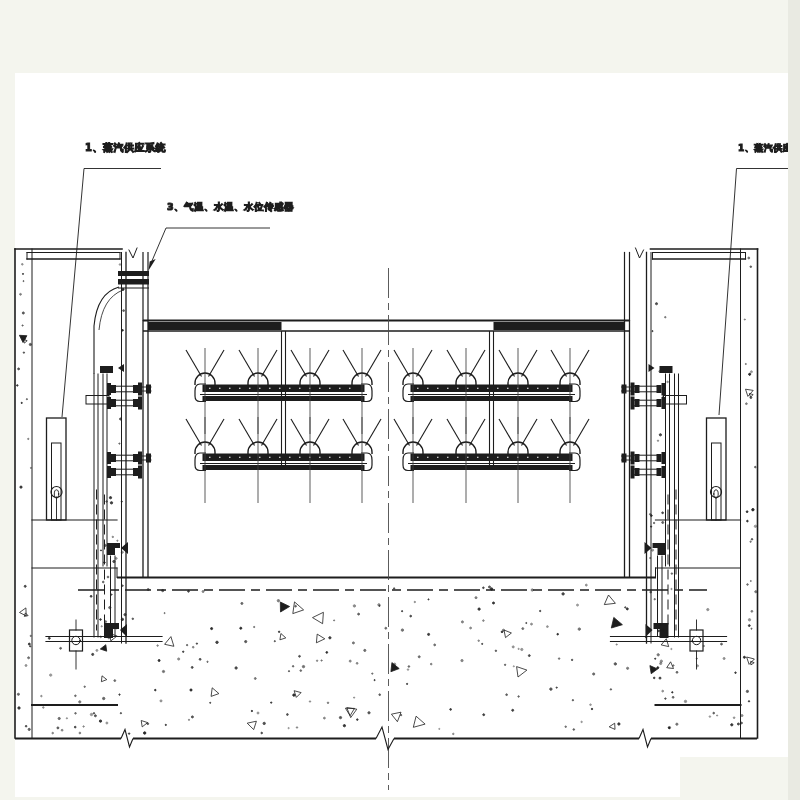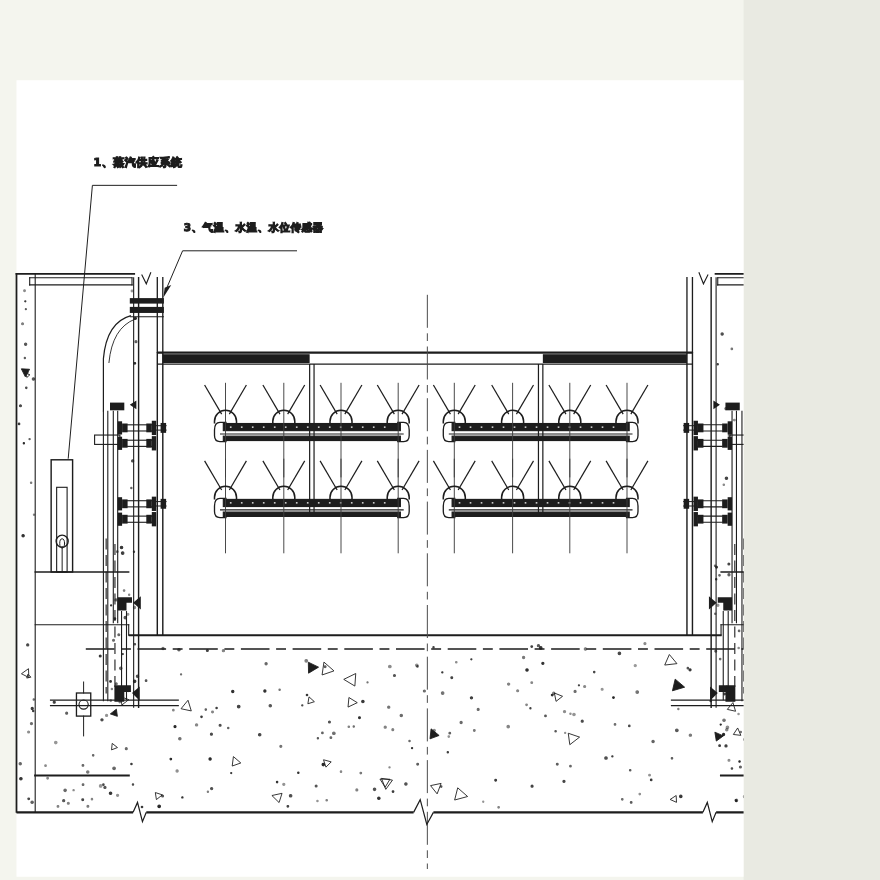--- a/index.html
+++ b/index.html
@@ -1,16 +1,16 @@
 <!DOCTYPE html>
 <html style="--page-bg: #f4f5ee; --canvas-bg: #ffffff; --line: #1d1d1d;"><head>
 <meta charset="utf-8">
 <style>
   html,body{margin:0;padding:0;background:#e9eae2;}
-  .stage{width:676px;height:800px;position:relative;overflow:hidden;
+  .stage{width:788px;height:800px;position:relative;overflow:hidden;
          font-family:"DejaVu Sans",sans-serif;}
   svg{display:block;}
   .pagebg{fill:var(--page-bg,#f4f5ee);}
   .canvas{fill:var(--canvas-bg,#ffffff);}
   .f{fill:var(--line,#1d1d1d);stroke:none;}
   .lbl{fill:var(--line,#1d1d1d);font-weight:600;letter-spacing:.5px;}
 </style>
 </head>
 <body>
 

